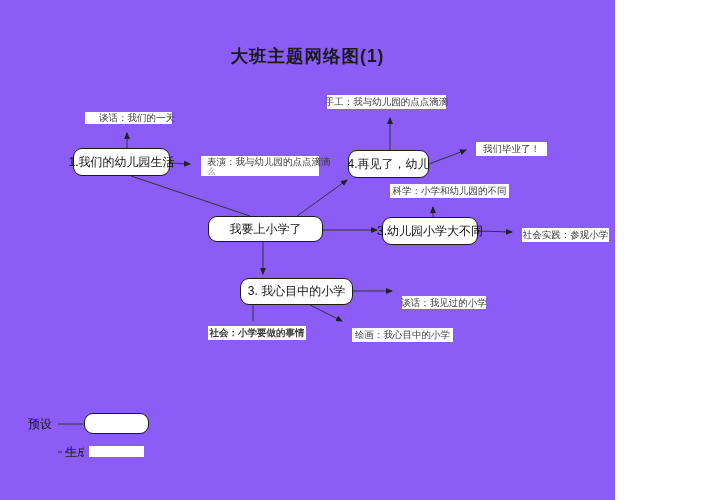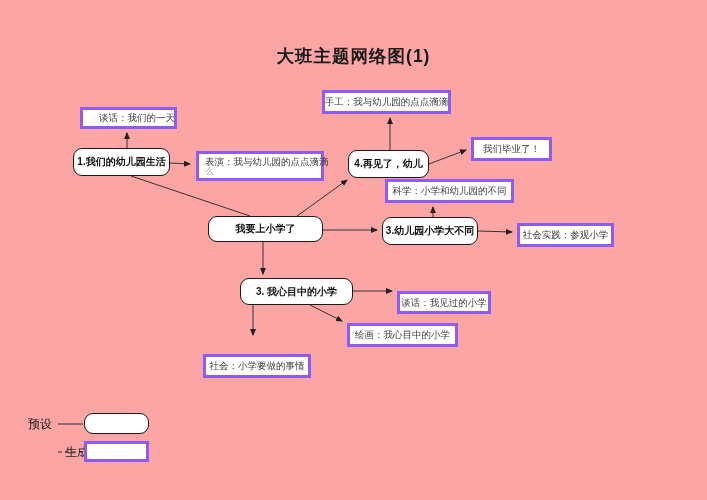--- a/index.html
+++ b/index.html
@@ -1,32 +1,32 @@
 <!DOCTYPE html>
 <html><head>
 <meta charset="utf-8">
 <style>
   html,body{margin:0;padding:0;background:#fff;}
   #stage{
-    position:relative;width:707px;height:500px;background:#fca5a5;
+    position:relative;width:615px;height:500px;background:#8b5cf6;
     font-family:"Liberation Sans","DejaVu Sans",sans-serif;overflow:hidden;
   }
   .title{
     position:absolute;top:44px;left:50%;transform:translateX(-50%);
     font-size:17.5px;font-weight:bold;color:#1a1a1a;letter-spacing:1px;white-space:nowrap;
   }
   .node{
     position:absolute;box-sizing:border-box;background:#fff;
-    border:3px solid #8b5cf6;color:#3a3a3a;font-size:9.5px;
+    border:5px solid #8b5cf6;color:#3a3a3a;font-size:9.5px;
     display:flex;align-items:center;justify-content:center;text-align:center;
     padding:1px 3px;line-height:1.2;white-space:nowrap;
   }
   .preset{
-    border:1.7px solid #1a1a1a;border-radius:9px;font-weight:bold;
-    font-size:10px;color:#111;
+    border:1.7px solid #1a1a1a;border-radius:9px;font-weight:normal;
+    font-size:12px;color:#111;
   }
   .two-line{flex-direction:column;align-items:flex-start;justify-content:center;padding-left:6px;}
   .faint{color:#9a9a9a;font-size:8.5px;line-height:1;}
   .legend-label{
     position:absolute;font-size:12px;color:#1a1a1a;white-space:nowrap;
   }
   svg.wires{position:absolute;left:0;top:0;width:707px;height:500px;pointer-events:none;}
   svg.wires line{stroke:#333;stroke-width:1;}
 </style>
 </head>
@@ -71,21 +71,21 @@
   <div class="node" style="left:471px;top:137px;width:81px;height:24px;">我们毕业了！</div>
 
   <div class="node" style="left:385px;top:179px;width:129px;height:24px;">科学：小学和幼儿园的不同</div>
 
   <div class="node" style="left:517px;top:223px;width:97px;height:24px;">社会实践：参观小学</div>
 
   <div class="node" style="left:397px;top:279px;width:94px;height:23px;margin-top:12px;">谈话：我见过的小学</div>
 
   <div class="node" style="left:347px;top:323px;width:111px;height:24px;">绘画：我心目中的小学</div>
 
-  <div class="node" style="left:203px;top:354px;width:108px;height:24px;">社会：小学要做的事情</div>
+  <div class="node" style="left:203px;top:321px;width:108px;height:24px;font-weight:bold;">社会：小学要做的事情</div>
 
   <div class="node preset" style="left:73px;top:148px;width:97px;height:28px;">1.我们的幼儿园生活</div>
 
   <div class="node preset" style="left:348px;top:150px;width:81px;height:28px;">4.再见了，幼儿</div>
 
   <div class="node preset" style="left:208px;top:216px;width:115px;height:26px;">我要上小学了</div>
 
   <div class="node preset" style="left:382px;top:217px;width:96px;height:28px;">3.幼儿园小学大不同</div>
 
   <div class="node preset" style="left:240px;top:278px;width:113px;height:27px;">3. 我心目中的小学</div>

